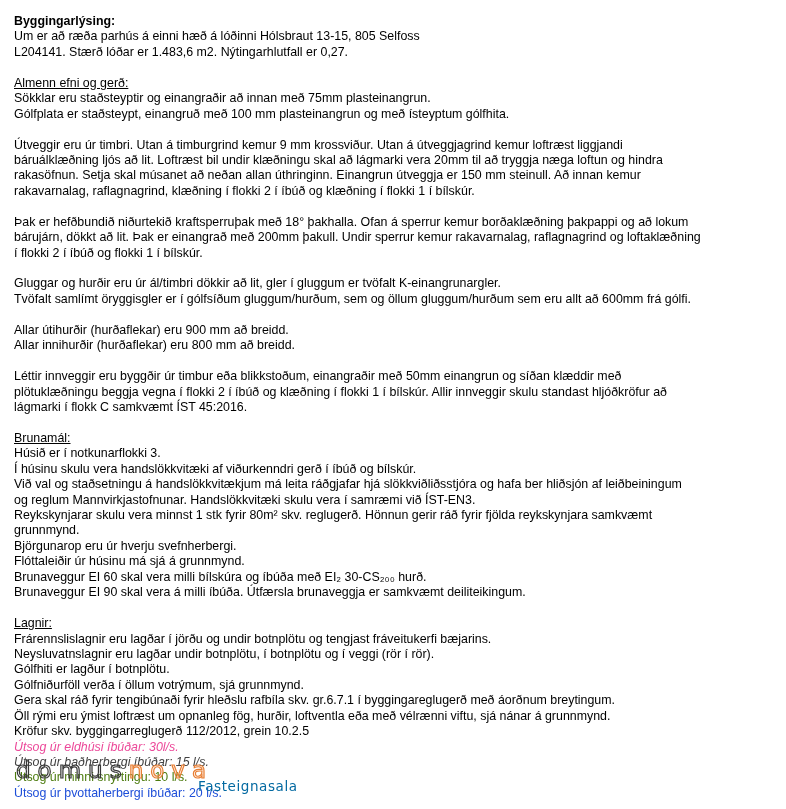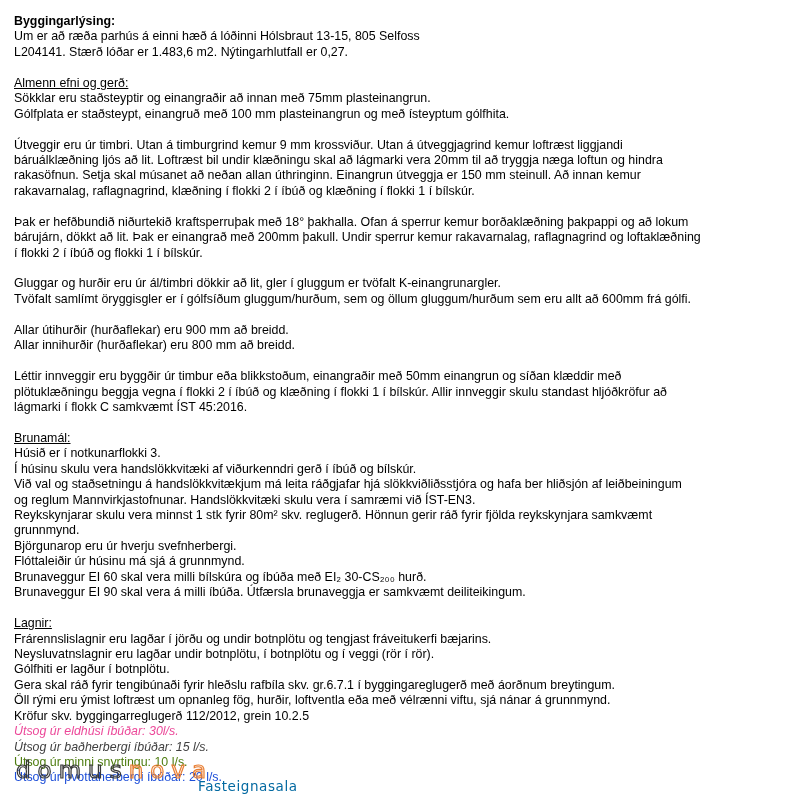--- a/index.html
+++ b/index.html
@@ -103,20 +103,21 @@
     <div class="line normal">grunnmynd.</div>
     <div class="line normal">Björgunarop eru úr hverju svefnherbergi.</div>
     <div class="line normal">Flóttaleiðir úr húsinu má sjá á grunnmynd.</div>
     <div class="line normal">Brunaveggur EI 60 skal vera milli bílskúra og íbúða með EI₂ 30-CS₂₀₀ hurð.</div>
     <div class="line normal">Brunaveggur EI 90 skal vera á milli íbúða. Útfærsla brunaveggja er samkvæmt deiliteikingum.</div>
     <div class="line blank">&nbsp;</div>
     <div class="line underline"><span>Lagnir:</span></div>
     <div class="line normal">Frárennslislagnir eru lagðar í jörðu og undir botnplötu og tengjast fráveitukerfi bæjarins.</div>
     <div class="line normal">Neysluvatnslagnir eru lagðar undir botnplötu, í botnplötu og í veggi (rör í rör).</div>
     <div class="line normal">Gólfhiti er lagður í botnplötu.</div>
+    <div class="line normal">Gólfniðurföll verða í öllum votrýmum, sjá grunnmynd.</div>
     <div class="line normal">Gera skal ráð fyrir tengibúnaði fyrir hleðslu rafbíla skv. gr.6.7.1 í byggingareglugerð með áorðnum breytingum.</div>
     <div class="line normal">Öll rými eru ýmist loftræst um opnanleg fög, hurðir, loftventla eða með vélrænni viftu, sjá nánar á grunnmynd.</div>
     <div class="line normal">Kröfur skv. byggingarreglugerð 112/2012, grein 10.2.5</div>
     <div class="line muted" style="color: #ec4899; font-style: italic;">Útsog úr eldhúsi íbúðar: 30l/s.</div>
     <div class="line muted" style="color: #404040; font-style: italic;">Útsog úr baðherbergi íbúðar: 15 l/s.</div>
     <div class="line muted" style="color: #4d7c0f;">Útsog úr minni snyrtingu: 10 l/s.</div>
     <div class="line muted" style="color: #1d4ed8;">Útsog úr þvottaherbergi íbúðar: 20 l/s.</div>
   </div>
 
 <div class="watermark">

